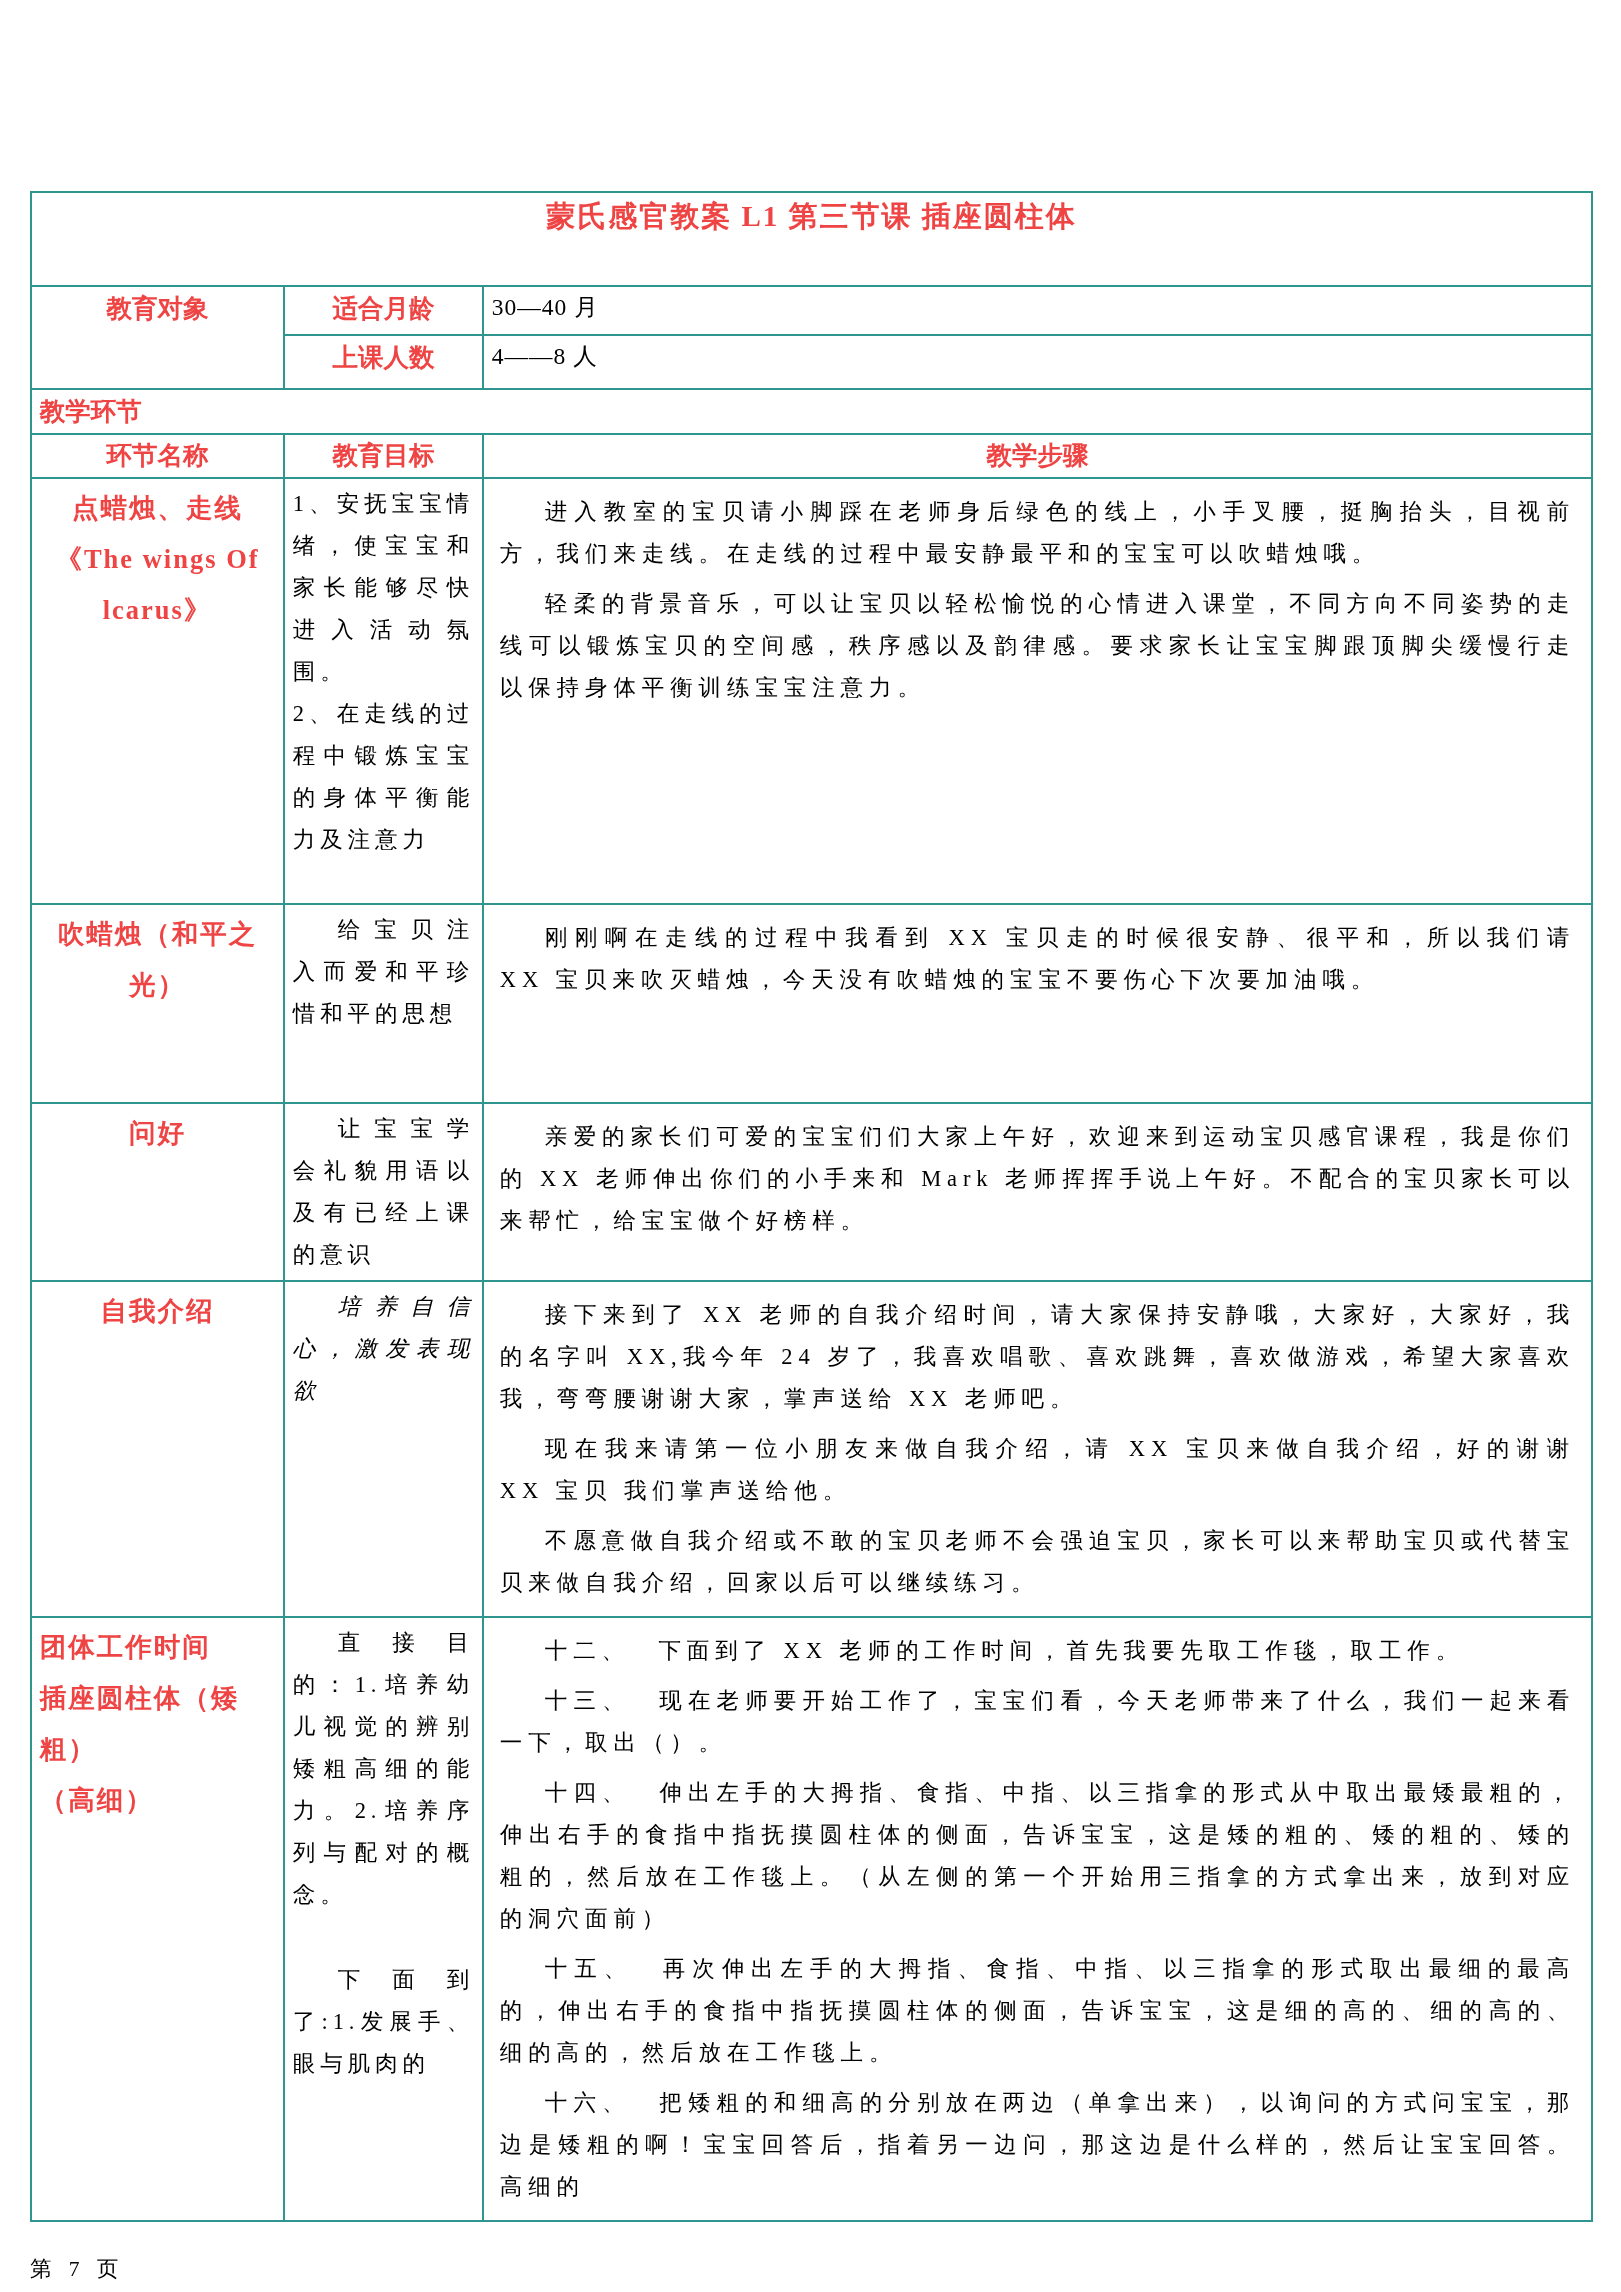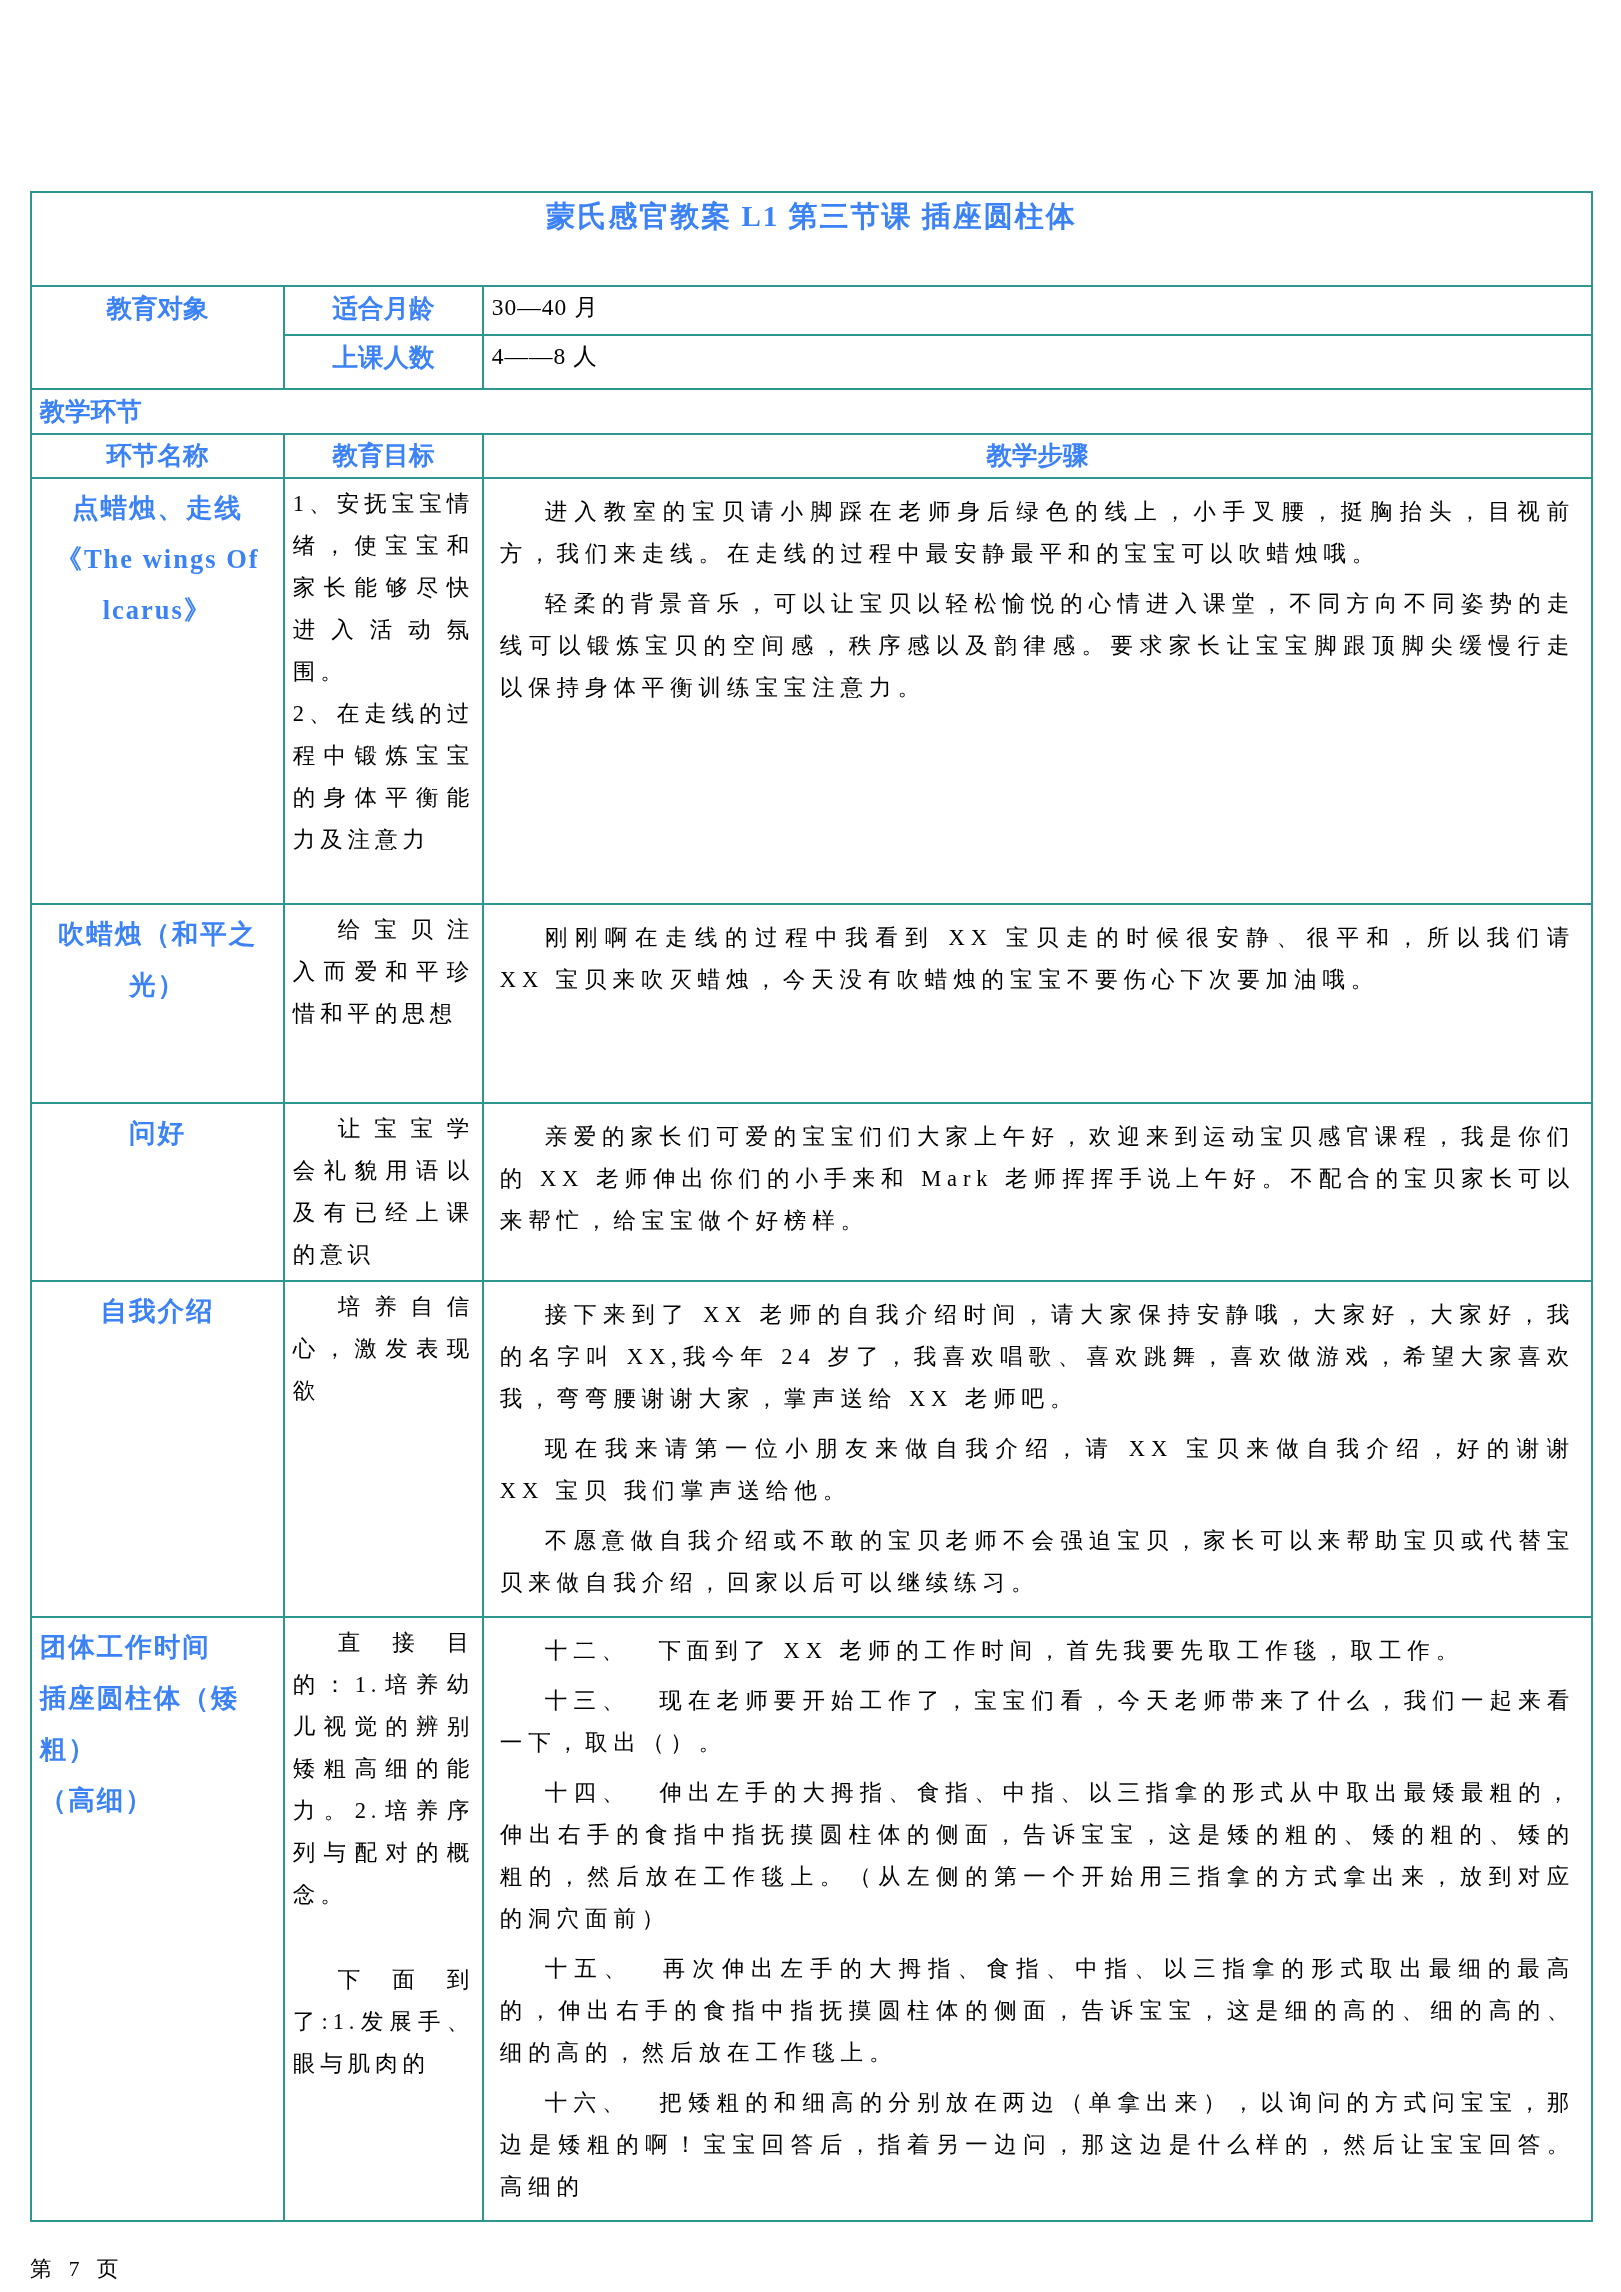--- a/index.html
+++ b/index.html
@@ -9,21 +9,21 @@
     overflow:hidden;
   }
   table.doc{
     border-collapse:collapse;table-layout:fixed;
     width:1560px;margin:191px 0 0 30px;
     border:2.9px solid #2e968f;
   }
   table.doc td{border:2px solid #2e968f;padding:3.9px 7.8px;vertical-align:top;overflow:hidden;}
   col.c1{width:253px}col.c2{width:199px}col.c3{width:1109px}
 
-  .blue{color:#3b82f6;font-weight:bold;}
+  .blue{color:#ef4444;font-weight:bold;}
   td.title-cell{height:84px;text-align:center;vertical-align:middle;}
   .doc-title{font-size:29px;letter-spacing:2px;}
   td.label-cell{text-align:center;vertical-align:middle;font-size:25.5px;}
   tr.info-r1{height:49px}tr.info-r2{height:54px}
   td.value-cell{vertical-align:middle;font-size:23.5px;padding-left:13.7px;letter-spacing:1px;}
   tr.section-row{height:44px}
   td.section-cell{text-align:left;vertical-align:middle;font-size:25.5px;}
   tr.head-row{height:44px}
   td.head-cell{text-align:center;vertical-align:middle;font-size:25.5px;}
 
@@ -32,21 +32,21 @@
   td.name-cell{text-align:center;font-size:26.5px;line-height:51px;}
   td.name-cell .name-line{letter-spacing:2px;}
   td.r1-name{padding-top:88px;border-radius:6px;}
   td.r2-name,td.r3-name{vertical-align:middle;}
   td.r4-name{padding-top:69px;}
   td.r5-name{text-align:left;padding-top:71px;padding-left:11.8px;}
 
   td.goal-cell{font-size:22.5px;line-height:42px;padding:7.8px 9.8px;}
   .goal-p{margin:0;text-align:justify;text-justify:inter-character;letter-spacing:4.9px;}
   .goal-p.indent{text-indent:2em;}
-  td.r4-goal{padding-top:44px;}
+  td.r4-goal{padding-top:44px;font-style:italic;}
   td.r5-goal{padding-top:67px;}
   .gap-top{margin-top:43px;}
 
   td.steps-cell{font-size:22.5px;line-height:42px;padding:7.8px 15.7px 7.8px 9.8px;}
   .steps-p{margin:8px;text-indent:2em;text-align:justify;text-justify:inter-character;letter-spacing:5.9px;}
 
   .footer{
     width:1560px;margin:32px 0 0 30px;text-align:left;
     font-size:21.6px;letter-spacing:5.9px;
   }

